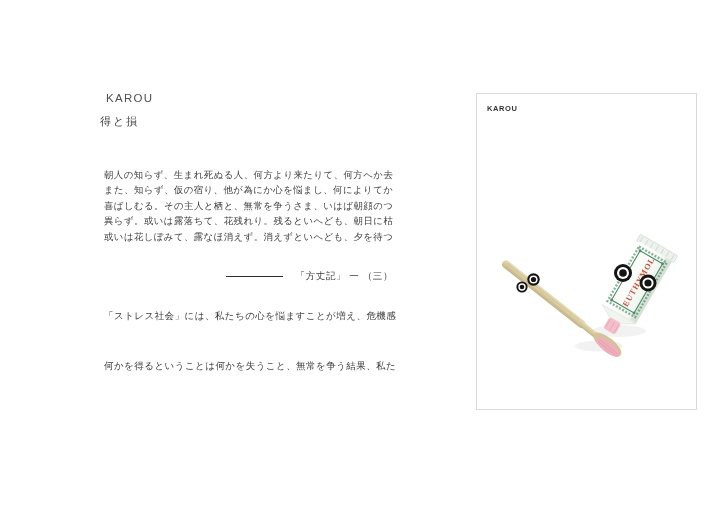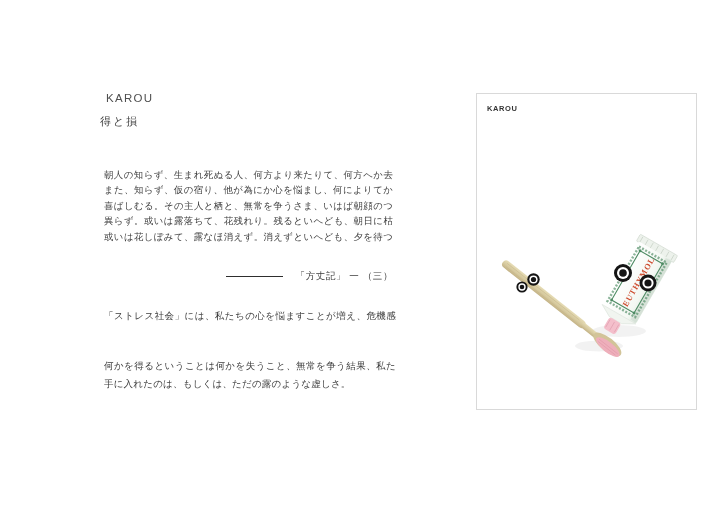--- a/index.html
+++ b/index.html
@@ -67,21 +67,20 @@
     <span class="attr-rule"></span>
     <span class="attr-text">「方丈記」 一 （三）</span>
   </div>
 
   <div class="para para-1">
     <p class="pline fill">「ストレス社会」には、私たちの心を悩ますことが増え、危機感をも</p>
   </div>
 
   <div class="para para-2">
     <p class="pline fill">何かを得るということは何かを失うこと、無常を争う結果、私たちが</p>
-    <p class="pline">手に入れたのは、もしくは、ただの露のような虚しさ。</p>
   </div>
 
   <div class="card">
     <svg width="219" height="315" viewBox="0 0 219 315">
       <defs>
         <linearGradient id="bambooGrad" x1="0" y1="0" x2="0" y2="1">
           <stop offset="0" stop-color="#e6dcb5"></stop>
           <stop offset="0.55" stop-color="#d6c99e"></stop>
           <stop offset="1" stop-color="#c3b285"></stop>
         </linearGradient>

